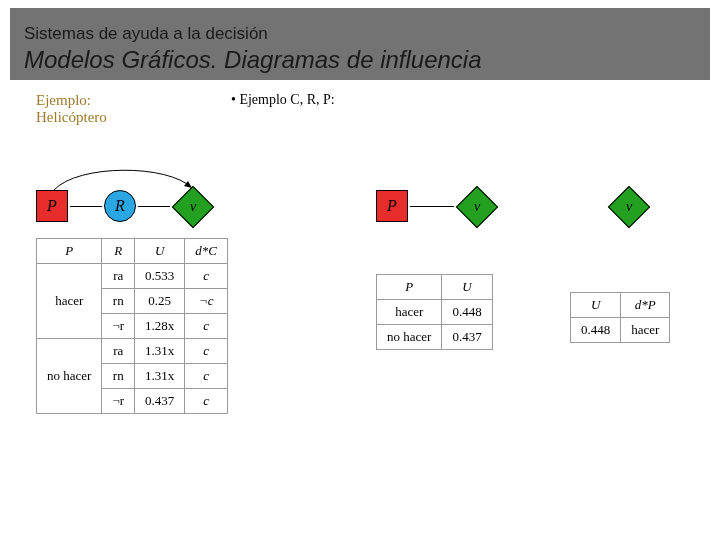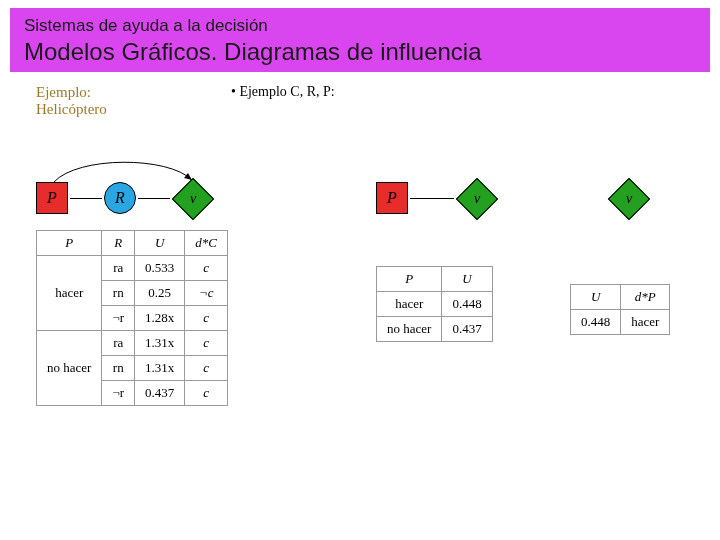--- a/index.html
+++ b/index.html
@@ -5,26 +5,26 @@
   * { box-sizing: border-box; margin: 0; padding: 0; }
   body {
     width: 720px; height: 540px;
     background: #fff;
     font-family: Arial, Helvetica, sans-serif;
     font-size: 13px;
     color: #000;
     position: relative;
   }
   .header-band {
-    background: #d946ef;
-    padding: 8px 14px 6px 14px;
+    background: #737373;
+    padding: 16px 14px 6px 14px;
     margin: 8px 10px 12px 10px;
   }
   .pre-title { font-size: 17px; font-weight: normal; color: #1a1a1a; margin-bottom: 2px; }
-  .main-title { font-size: 24px; font-weight: normal; color: #1a1a1a; }
+  .main-title { font-size: 24px; font-weight: normal; color: #1a1a1a; font-style: italic; }
   .content {
     position: relative;
     margin: 10px 18px 0 36px;
   }
   .example-label {
     color: #9a7a2a;
     font-family: Georgia, 'Times New Roman', serif;
     font-size: 15px;
     font-weight: normal;
   }

